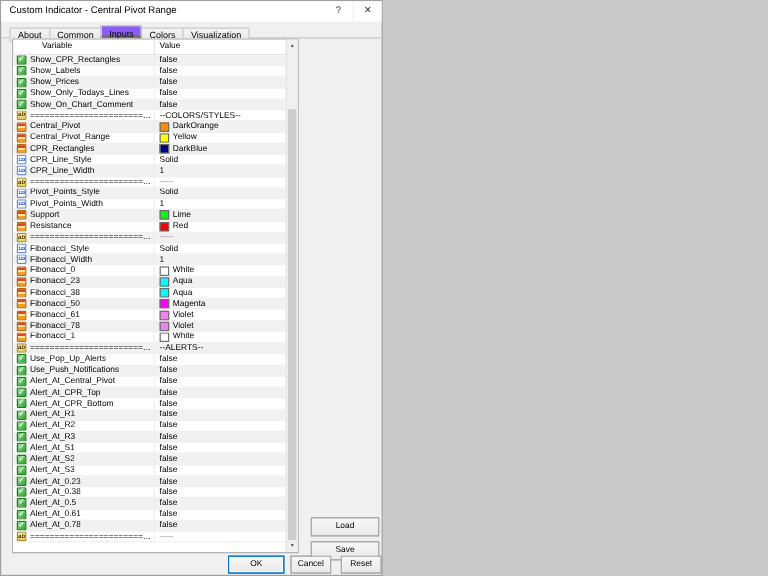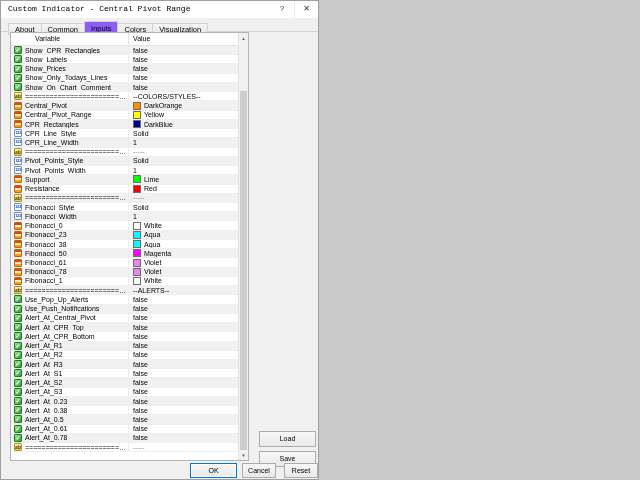--- a/index.html
+++ b/index.html
@@ -5,29 +5,29 @@
   * { margin:0; padding:0; box-sizing:border-box; }
   html,body { width:640px; height:480px; overflow:hidden; }
   body { background:#c9c9c9; font-family:"Liberation Sans", sans-serif; position:relative; }
 
   .window { position:absolute; top:0; width:319px; height:480px; background:#f0f0f0;
             border:1px solid #9f9f9f; }
   #win-0 { left:0; } #win-1 { left:320; }
 
   .titlebar { height:17px; background:#ffffff; display:flex; align-items:stretch;
               font-size:8px; color:#000; }
-  .title { flex:1; padding-left:7px; line-height:16px; white-space:nowrap; overflow:hidden;font-family:Liberation Mono, monospace; }
+  .title { flex:1; padding-left:7px; line-height:16px; white-space:nowrap; overflow:hidden; }
   .tb-btn { width:24px; text-align:center; line-height:16px; color:#333; font-size:8px; cursor:default; }
   .tb-btn.close { border-left:1px solid #ededed; }
 
   .tabstrip { position:relative; height:14px; margin:3px 0 0 7px; font-size:7.5px; white-space:nowrap; z-index:2; }
   .tab { display:inline-block; vertical-align:bottom; height:12px; line-height:12px;
          padding:0 6px; background:linear-gradient(#f4f4f4,#e7e7e7);
          border:1px solid #d2d2d2; margin-right:-1px; color:#000; }
-  .tab.active { background:#8b5cf6; height:14px; line-height:14px; border-bottom:1px solid #737373;
+  .tab.active { background:#8b5cf6; height:14px; line-height:14px; border-bottom:6px solid #737373;
                 position:relative; z-index:3; }
   .tabline { position:absolute; left:0; right:0; top:30px; border-top:1px solid #d2d2d2; z-index:1; }
 
   .list { position:absolute; left:9px; top:31px; width:239px; height:429px;
           background:#fff; border:1px solid #b3b3b3; z-index:2; }
   .lheader { display:flex; height:13px; border-bottom:1px solid #e3e3e3;
              font-size:7px; line-height:12px; color:#000; margin-right:10px; }
   .lh-var { width:118px; padding-left:24px; border-right:1px solid #e3e3e3; }
   .lh-val { flex:1; padding-left:4px; }
 

